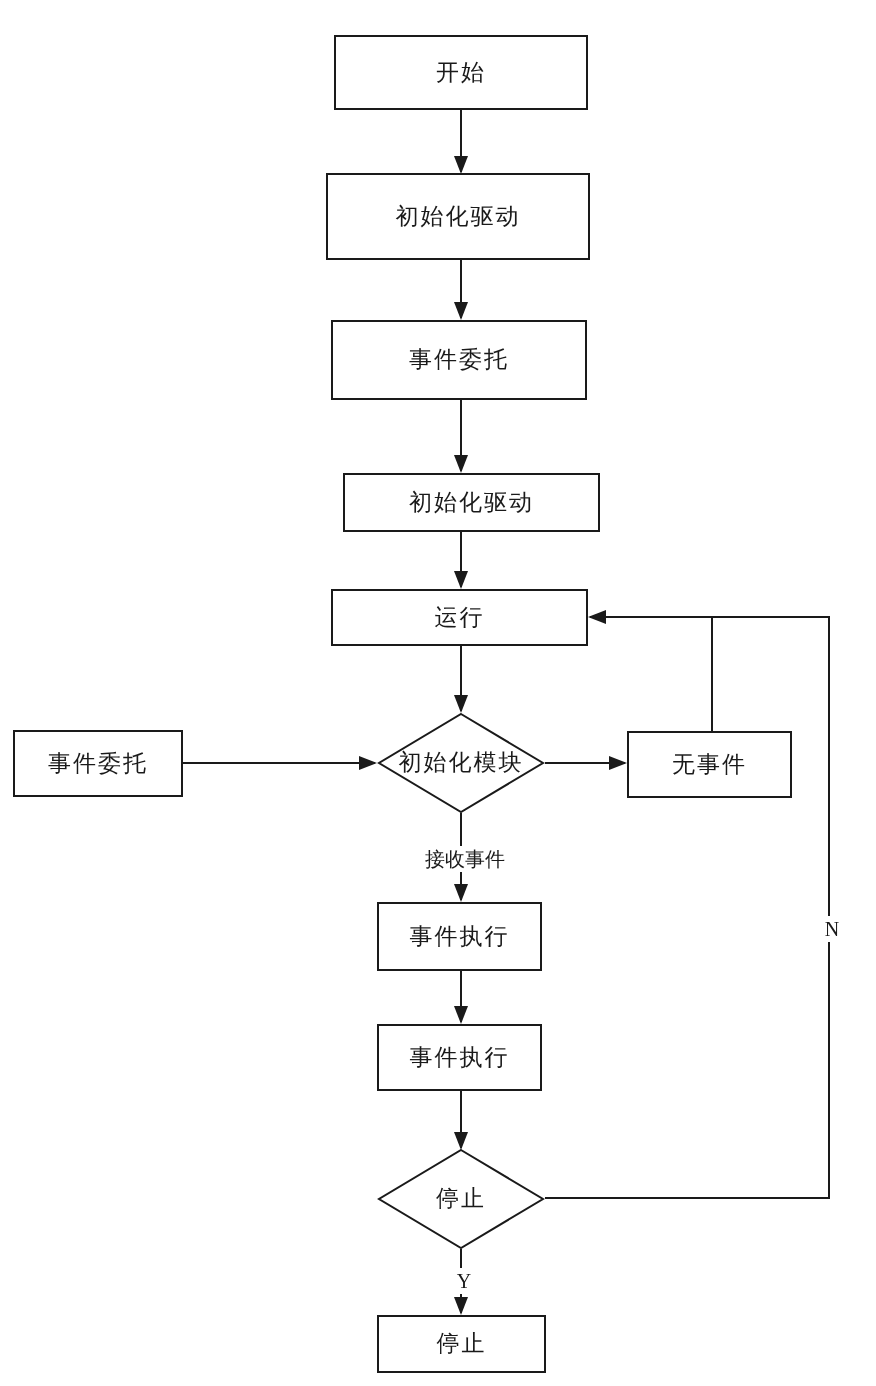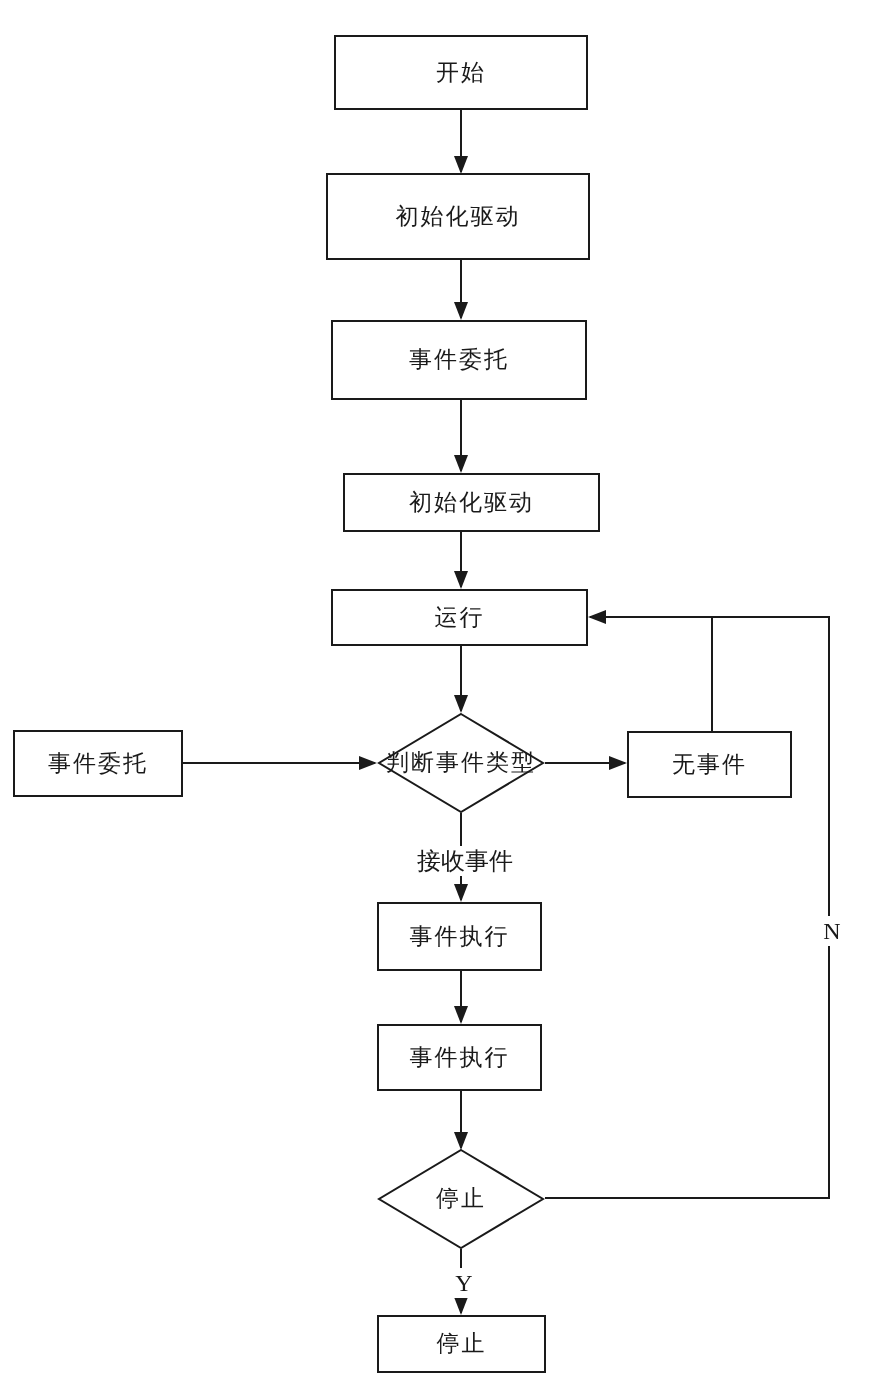--- a/index.html
+++ b/index.html
@@ -47,21 +47,21 @@
     position: relative;
     font-size: 23px;
     line-height: 1.2;
     letter-spacing: 2px;
     white-space: nowrap;
     z-index: 2;
   }
   .edge-label {
     position: absolute;
     background: #ffffff;
-    font-size: 24px;
+    font-size: 20px;
     line-height: 1.1;
     text-align: center;
     white-space: nowrap;
     z-index: 3;
     padding: 2px 3px;
   }
 </style>
 </head>
 <body>
 
@@ -131,21 +131,21 @@
   </div>
 
   <div class="node rect" style="left:377px; top:1315px; width:169px; height:58px">
     <span class="node-label">停止</span>
   </div>
 
   <div class="node diamond" style="left:377px; top:713px; width:168px; height:100px">
     <svg width="168" height="100" viewBox="0 0 168 100">
       <polygon points="84,1 166,50 84,99 2,50" fill="#ffffff" stroke="#1a1a1a" stroke-width="2"></polygon>
     </svg>
-    <span class="node-label">判断事件类型</span>
+    <span class="node-label">初始化模块</span>
   </div>
 
   <div class="node diamond" style="left:377px; top:1149px; width:168px; height:100px">
     <svg width="168" height="100" viewBox="0 0 168 100">
       <polygon points="84,1 166,50 84,99 2,50" fill="#ffffff" stroke="#1a1a1a" stroke-width="2"></polygon>
     </svg>
     <span class="node-label">停止</span>
   </div>
 
   <div class="edge-label" style="left:413px; top:846px; width:98px">接收事件</div>

